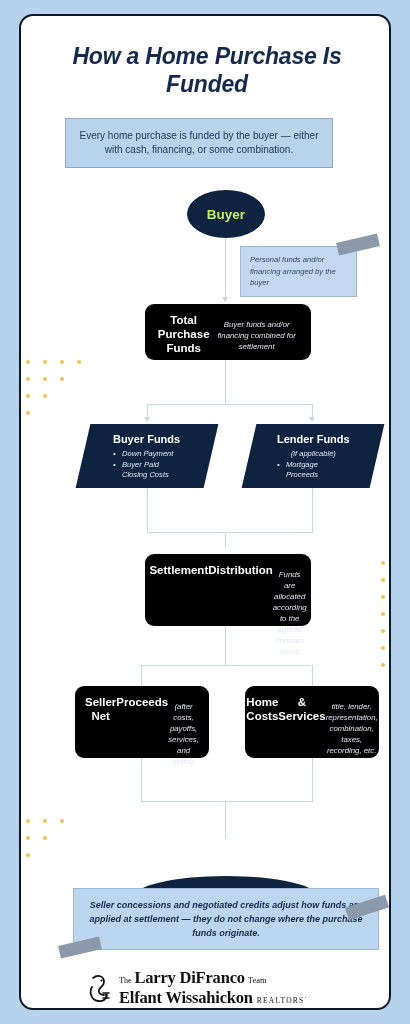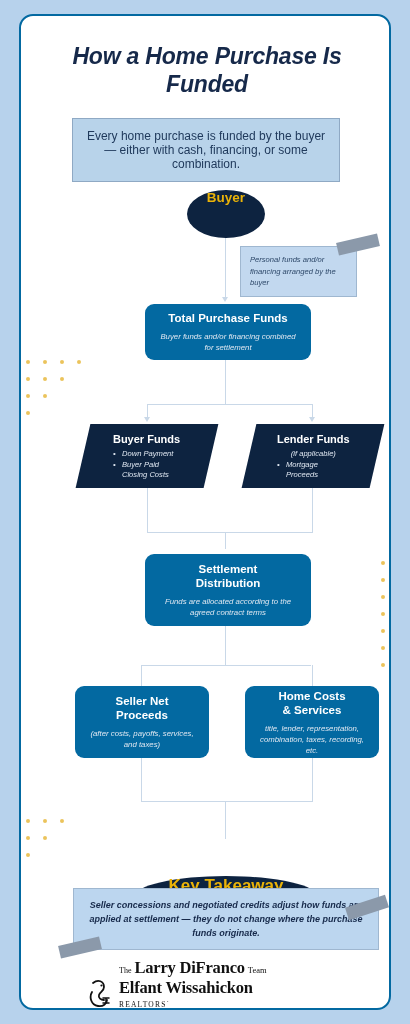--- a/index.html
+++ b/index.html
@@ -9,64 +9,64 @@
     font-family: "Liberation Sans", sans-serif;
     overflow: hidden;
   }
   #root { position: relative; width: 410px; height: 1024px; }
 
   .card {
     position: absolute;
     left: 19px; top: 14px;
     width: 372px; height: 996px;
     background: #ffffff;
-    border: 2px solid #0369a1;
+    border: 2px solid #0f172a;
     border-radius: 14px;
     overflow: hidden;
   }
 
   
   .dots { position: absolute; }
   .dot {
     position: absolute; width: 4px; height: 4px;
     border-radius: 50%; background: #e8b93f; opacity: .85;
   }
 
   
   .title {
     position: absolute; left: 22px; top: 26px; width: 328px;
     text-align: center;
     font-size: 23px; line-height: 28px;
     font-weight: 700; font-style: italic;
     color: #16294a; letter-spacing: -.2px;
   }
   .subtitle-box {
-    position: absolute; left: 51px; top: 102px;
+    position: absolute; left: 44px; top: 102px;
     width: 268px; padding: 10px 12px;
     background: #b8d3ea; border: 1px solid #8fa9c4;
     text-align: center;
-    font-size: 12px; line-height: 14px; color: #203a5c;
+    font-size: 10px; line-height: 14px; color: #203a5c;
   }
 
   
   .ellipse {
     position: absolute;
     background: #0d2340; border-radius: 50%;
-    display: flex; align-items: flex-start; justify-content: center;
-    color: #eab308; font-weight: 700;
+    display: flex; align-items: center; justify-content: center;
+    color: #bef264; font-weight: 700;
   }
   #node-buyer { left: 166px; top: 174px; width: 78px; height: 48px; font-size: 13.5px; }
   #node-key   { left: 113px; top: 860px; width: 184px; height: 42px; font-size: 17px; }
 
   .box {
     position: absolute;
-    background: #0369a1; border-radius: 9px;
+    background: #000000; border-radius: 9px;
     color: #ffffff; text-align: center;
     padding: 9px 10px;
-    display: flex; flex-direction: column; justify-content: center;
+    display: flex; flex-direction: row; justify-content: center;
   }
   .box .hd { font-size: 11.5px; font-weight: 700; line-height: 14px; }
   .box .sub { font-size: 7.8px; font-style: italic; line-height: 11px; color: #dfe7f1; margin-top: 6px; }
 
   #node-total { left: 124px; top: 288px; width: 166px; height: 56px; }
   #node-settle { left: 124px; top: 538px; width: 166px; height: 72px; }
   #node-seller { left: 54px; top: 670px; width: 134px; height: 72px; }
   #node-bcosts { left: 224px; top: 670px; width: 134px; height: 72px; }
 
   
@@ -130,27 +130,27 @@
     width: 42px; height: 13px;
   }
   #tape-1 { left: 316px; top: 222px; transform: rotate(-13deg); }
   #tape-2 { left: 325px; top: 885px; transform: rotate(-18deg); }
   #tape-3 { left: 38px; top: 925px; transform: rotate(-13deg); }
 
   
   #logo {
     position: absolute; left: 68px; top: 952px;
     width: 274px; height: 40px;
-    display: flex; align-items: flex-end; gap: 4px;
+    display: flex; align-items: center; gap: 4px;
     font-family: "Liberation Serif", serif; color: #111111;
   }
   #logo .mark { flex: 0 0 auto; width: 26px; height: 30px; }
   #logo .words { display: flex; flex-direction: column; line-height: 1; }
   #logo .l1 { display: flex; align-items: baseline; gap: 3px; }
-  #logo .l2 { display: flex; align-items: baseline; gap: 4px; margin-top: 4px; flex-direction: column; }
+  #logo .l2 { display: flex; align-items: baseline; gap: 4px; margin-top: 4px; }
   #logo .the { font-size: 8px; }
   #logo .big { font-size: 16.5px; font-weight: 700; letter-spacing: -.2px; }
   #logo .team { font-size: 8.5px; }
   #logo .realtors { font-size: 7.5px; letter-spacing: 1.2px; }
 </style>
 </head>
 <body>
 
 <div id="root">
   <div class="card">

